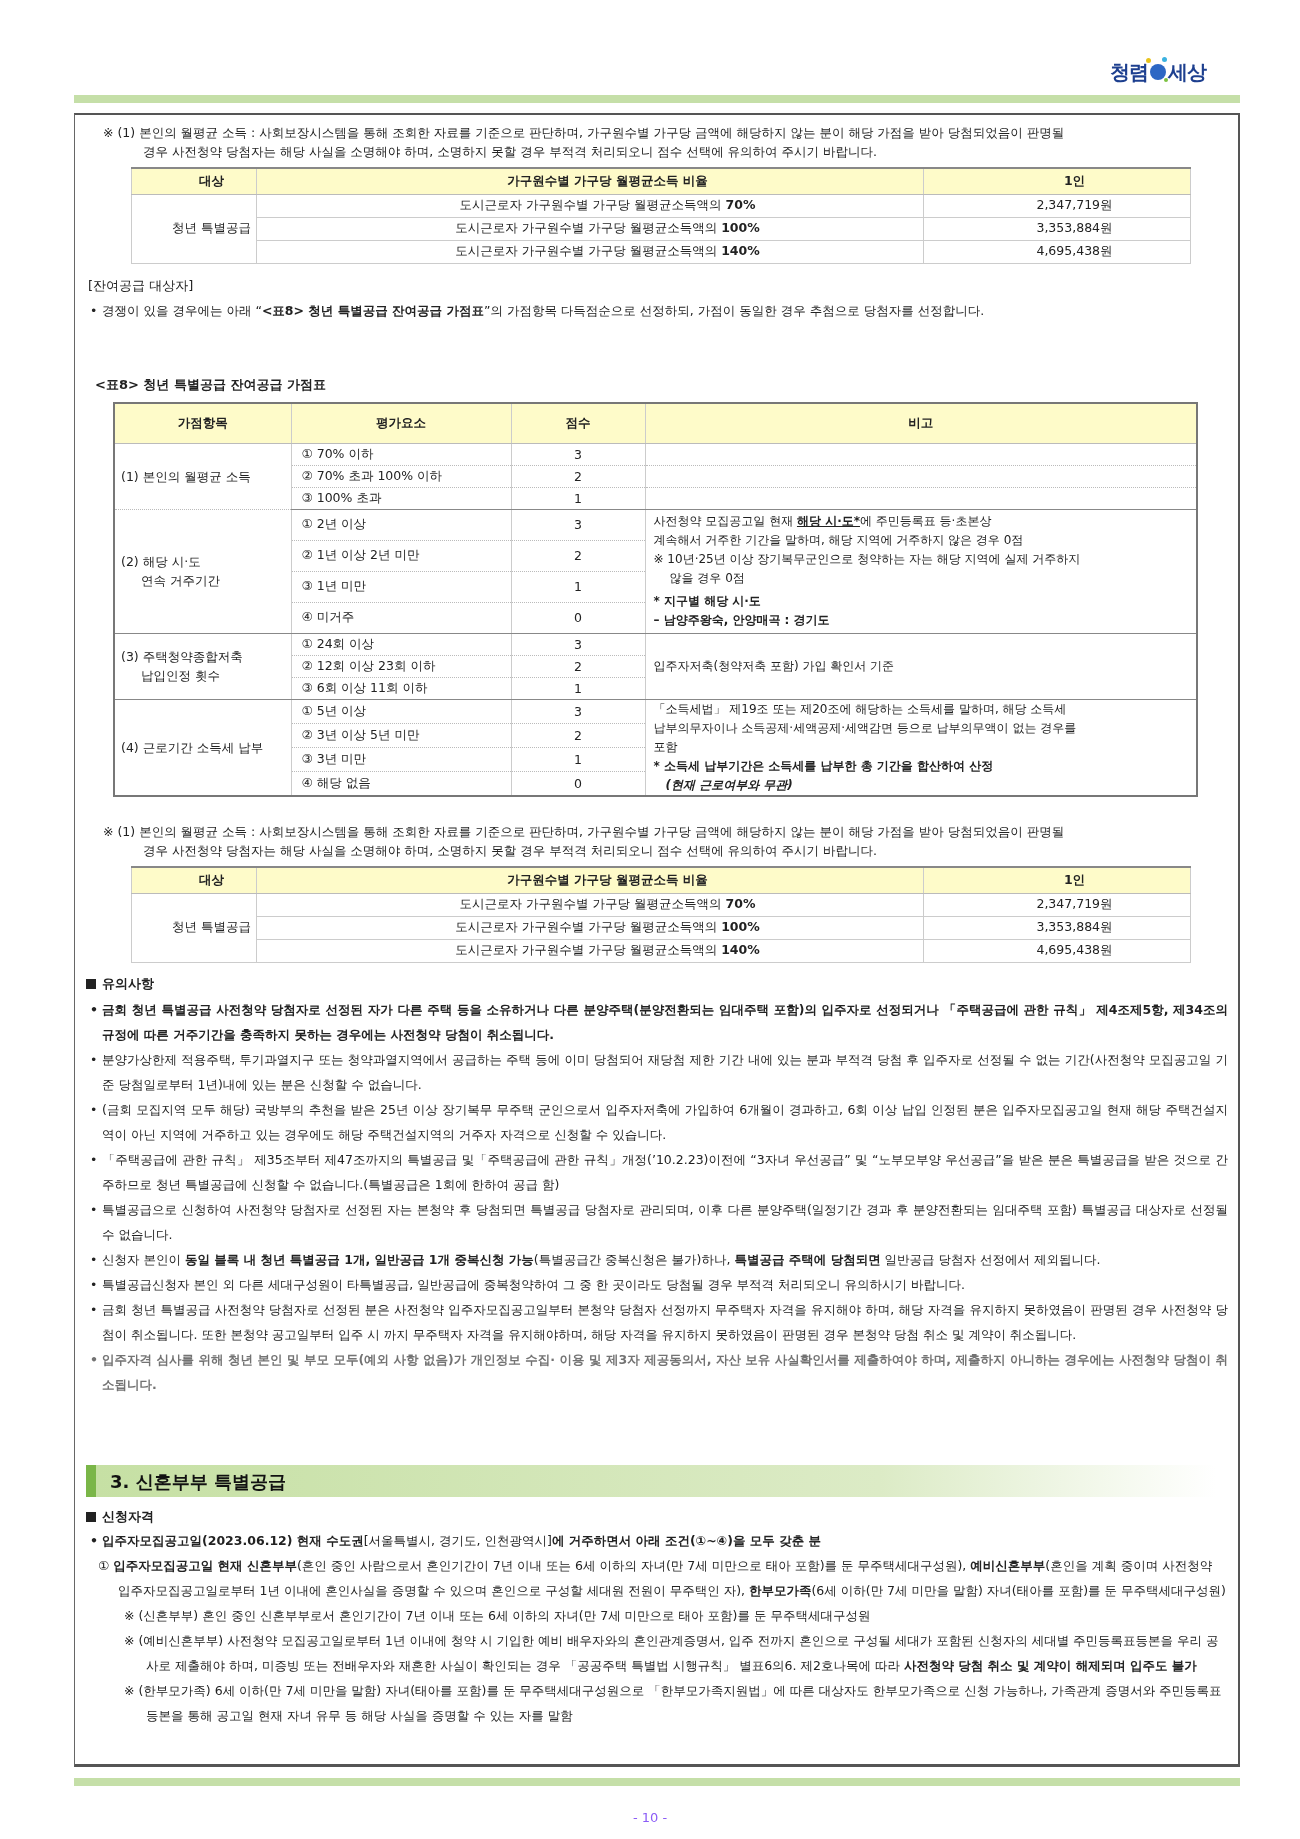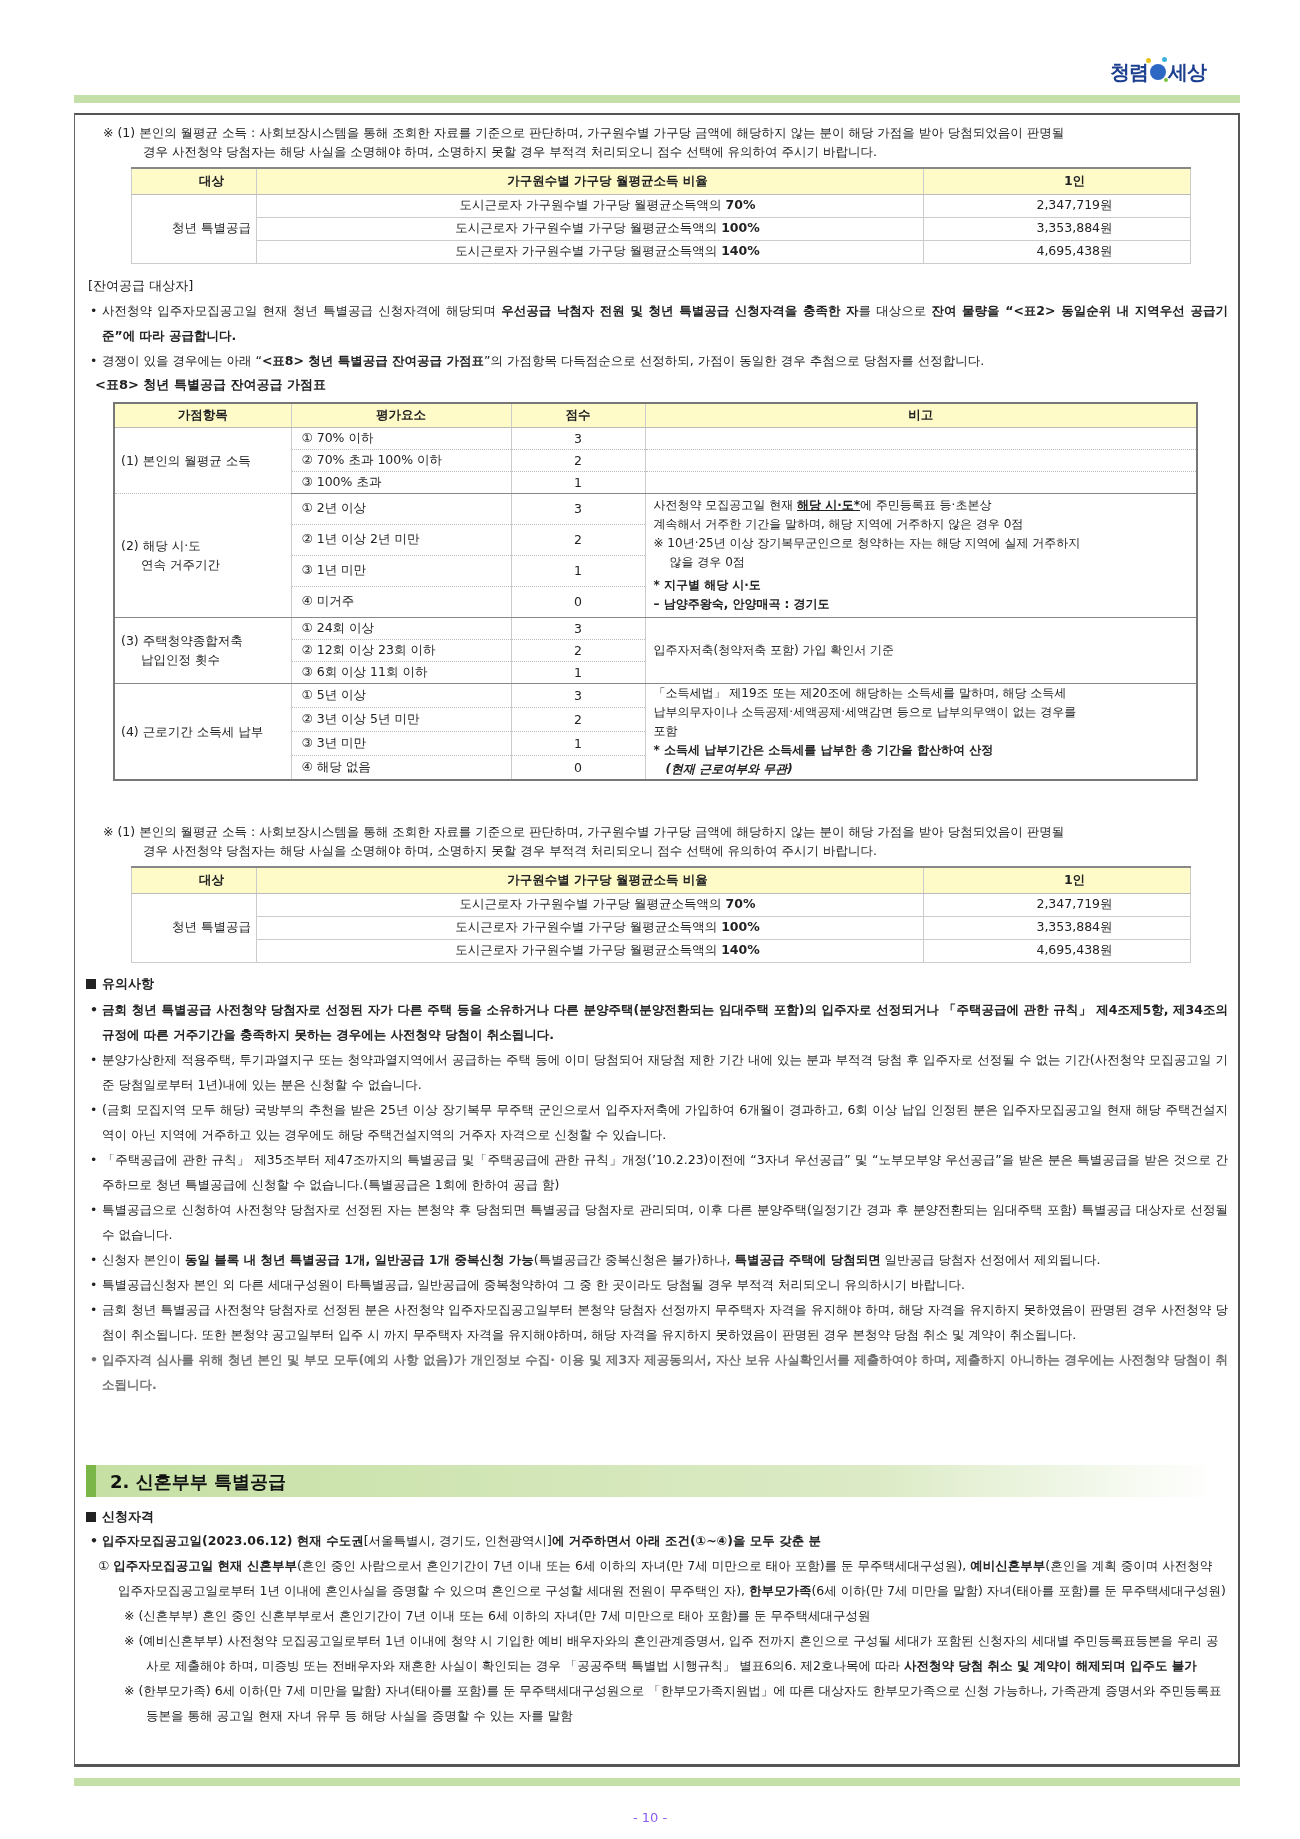--- a/index.html
+++ b/index.html
@@ -21,21 +21,21 @@
   .note { position: absolute; font-size: 12.5px; line-height: 19px; color: #222; }
 
   table { border-collapse: collapse; position: absolute; font-size: 12.5px; }
   th { background: #fefbc9; font-weight: bold; height: 26px; border-bottom: 1px solid #bbb; }
   td { text-align: center; border-bottom: 1px dotted #bbb; }
   .income-table { border-top: 2px solid #888; border-bottom: 1px solid #bbb; border-left: 1px solid #ccc; border-right: 1px solid #ccc; }
   .income-table th, .income-table td { border-left: 1px solid #ccc; padding-left: 35px; }
   .income-table td { height: 23px; border-bottom: 1px solid #ccc; }
 
   .score-table { border: 2px solid #777; border-top: 2px solid #777; }
-  .score-table th { border-left: 1px solid #ccc; height: 24px; }
+  .score-table th { border-left: 1px solid #ccc; height: 40px; }
   .score-table td { border-left: 1px solid #ccc; height: 22px; }
   .score-table td.item { text-align: left; padding-left: 6px; line-height: 19px; }
   .score-table td.el { text-align: left; padding-left: 10px; }
   .score-table td.note-cell { text-align: left; padding-left: 8px; line-height: 19px; font-size: 12px; }
   .score-table tr.grp-end td { border-bottom: 1.5px solid #888; margin-top: 8px; }
 
   .section-label { position: absolute; font-size: 13px; font-weight: normal; }
   .bullets { position: absolute; width: 1140px; }
   .bullet { font-size: 12.5px; line-height: 25px; padding-left: 14px; text-indent: -12px; text-align: justify; }
   .bullet::before { content: "•"; display: inline-block; width: 12px; text-indent: 0; }
@@ -90,21 +90,20 @@
   </tr>
   <tr>
     <td><span>도시근로자 가구원수별 가구당 월평균소득액의 </span><b>140%</b></td>
     <td>4,695,438원</td>
   </tr>
 </tbody>
   </table>
 
 <div class="section-label" style="left:88px; top:277px;">[잔여공급 대상자]</div>
 <div class="bullets" style="left:88px; top:298px;">
-  <div class="bullet"><span>사전청약 입주자모집공고일 현재 청년 특별공급 신청자격에 해당되며 </span><b>우선공급 낙첨자 전원 및 청년 특별공급 신청자격을 충족한 자</b><span>를 대상으로 </span><b>잔여 물량을 “&lt;표2&gt; 동일순위 내 지역우선  공급기준”에 따라 공급합니다.</b></div>
   <div class="bullet"><span>경쟁이 있을 경우에는 아래 “</span><b>&lt;표8&gt; 청년 특별공급 잔여공급 가점표</b><span>”의 가점항목 다득점순으로 선정하되, 가점이 동일한 경우 추첨으로 당첨자를 선정합니다.</span></div>
 </div>
 <div class="section-label" style="left:95px; top:376px; font-weight:bold;">&lt;표8&gt; 청년 특별공급 잔여공급 가점표</div>
 
 <table class="score-table" style="left:113px; top:402px; width:1085px;">
   <tbody>
       <tr>
     <th style="width:177px;">가점항목</th>
     <th style="width:220px;">평가요소</th>
     <th style="width:134px;">점수</th>
@@ -237,21 +236,21 @@
   <div class="bullet">(금회 모집지역 모두 해당) 국방부의 추천을 받은 25년 이상 장기복무 무주택 군인으로서 입주자저축에 가입하여 6개월이 경과하고, 6회 이상 납입 인정된 분은 입주자모집공고일 현재 해당 주택건설지역이 아닌 지역에 거주하고 있는 경우에도 해당 주택건설지역의 거주자 자격으로 신청할 수 있습니다.</div>
   <div class="bullet">「주택공급에 관한 규칙」 제35조부터 제47조까지의 특별공급 및「주택공급에 관한 규칙」개정(’10.2.23)이전에 “3자녀 우선공급” 및 “노부모부양 우선공급”을 받은 분은 특별공급을 받은 것으로 간주하므로 청년 특별공급에 신청할 수 없습니다.(특별공급은 1회에 한하여 공급 함)</div>
   <div class="bullet">특별공급으로 신청하여 사전청약 당첨자로 선정된 자는 본청약 후 당첨되면 특별공급 당첨자로 관리되며, 이후 다른 분양주택(일정기간 경과 후 분양전환되는 임대주택 포함) 특별공급 대상자로 선정될 수 없습니다.</div>
   <div class="bullet"><span>신청자 본인이 </span><b>동일 블록 내 청년 특별공급 1개, 일반공급 1개 중복신청 가능</b><span>(특별공급간 중복신청은 불가)하나, </span><b>특별공급 주택에 당첨되면</b><span> 일반공급 당첨자 선정에서 제외됩니다.</span></div>
   <div class="bullet">특별공급신청자 본인 외 다른 세대구성원이 타특별공급, 일반공급에 중복청약하여 그 중 한 곳이라도 당첨될 경우 부적격 처리되오니 유의하시기 바랍니다.</div>
   <div class="bullet">금회 청년 특별공급 사전청약 당첨자로 선정된 분은 사전청약 입주자모집공고일부터 본청약 당첨자 선정까지 무주택자 자격을 유지해야 하며, 해당 자격을 유지하지 못하였음이 판명된 경우 사전청약 당첨이 취소됩니다. 또한 본청약 공고일부터 입주 시 까지 무주택자 자격을 유지해야하며, 해당 자격을 유지하지 못하였음이 판명된 경우 본청약 당첨 취소 및 계약이 취소됩니다.</div>
   <div class="bullet red">입주자격 심사를 위해 청년 본인 및 부모 모두(예외 사항 없음)가 개인정보 수집· 이용 및 제3자 제공동의서, 자산 보유 사실확인서를 제출하여야 하며, 제출하지 아니하는 경우에는 사전청약 당첨이 취소됩니다.</div>
 </div>
 
 <div class="sec-header">
-  <span>2. 신혼부부 특별공급</span>
+  <span>3. 신혼부부 특별공급</span>
 </div>
 
 <div class="section-label" style="left:86px; top:1508px; font-weight:bold;"><span class="sq"></span><span>신청자격</span></div>
 
 <div class="qual" style="top:1528px;">
   <div class="bullet" style="font-weight:bold;"><span>입주자모집공고일(2023.06.12) 현재 수도권</span><span style="font-weight:normal;">[서울특별시, 경기도, 인천광역시]</span><span>에 거주하면서 아래 조건(①~④)을 모두 갖춘 분</span></div>
   <div class="sub"><span>① </span><b>입주자모집공고일 현재 신혼부부</b><span>(혼인 중인 사람으로서 혼인기간이 7년 이내 또는 6세 이하의 자녀(만 7세 미만으로 태아 포함)를 둔 무주택세대구성원), </span><b>예비신혼부부</b><span>(혼인을 계획 중이며 사전청약 입주자모집공고일로부터 1년 이내에 혼인사실을 증명할 수 있으며 혼인으로 구성할 세대원 전원이 무주택인 자), </span><b>한부모가족</b><span>(6세 이하(만 7세 미만을 말함) 자녀(태아를 포함)를 둔 무주택세대구성원)</span></div>
   <div class="note2">※ (신혼부부) 혼인 중인 신혼부부로서 혼인기간이 7년 이내 또는 6세 이하의 자녀(만 7세 미만으로 태아 포함)를 둔 무주택세대구성원</div>
   <div class="note2"><span>※ (예비신혼부부) 사전청약 모집공고일로부터 1년 이내에 청약 시 기입한 예비 배우자와의 혼인관계증명서, 입주 전까지 혼인으로 구성될 세대가 포함된 신청자의 세대별 주민등록표등본을 우리 공사로 제출해야 하며, 미증빙 또는 전배우자와 재혼한 사실이 확인되는 경우 「공공주택 특별법 시행규칙」 별표6의6. 제2호나목에 따라 </span><b>사전청약 당첨 취소 및 계약이 해제되며 입주도 불가</b></div>
   <div class="note2">※ (한부모가족) 6세 이하(만 7세 미만을 말함) 자녀(태아를 포함)를 둔 무주택세대구성원으로 「한부모가족지원법」에 따른 대상자도 한부모가족으로 신청 가능하나, 가족관계 증명서와 주민등록표등본을 통해 공고일 현재 자녀 유무 등 해당 사실을 증명할 수 있는 자를 말함</div>

